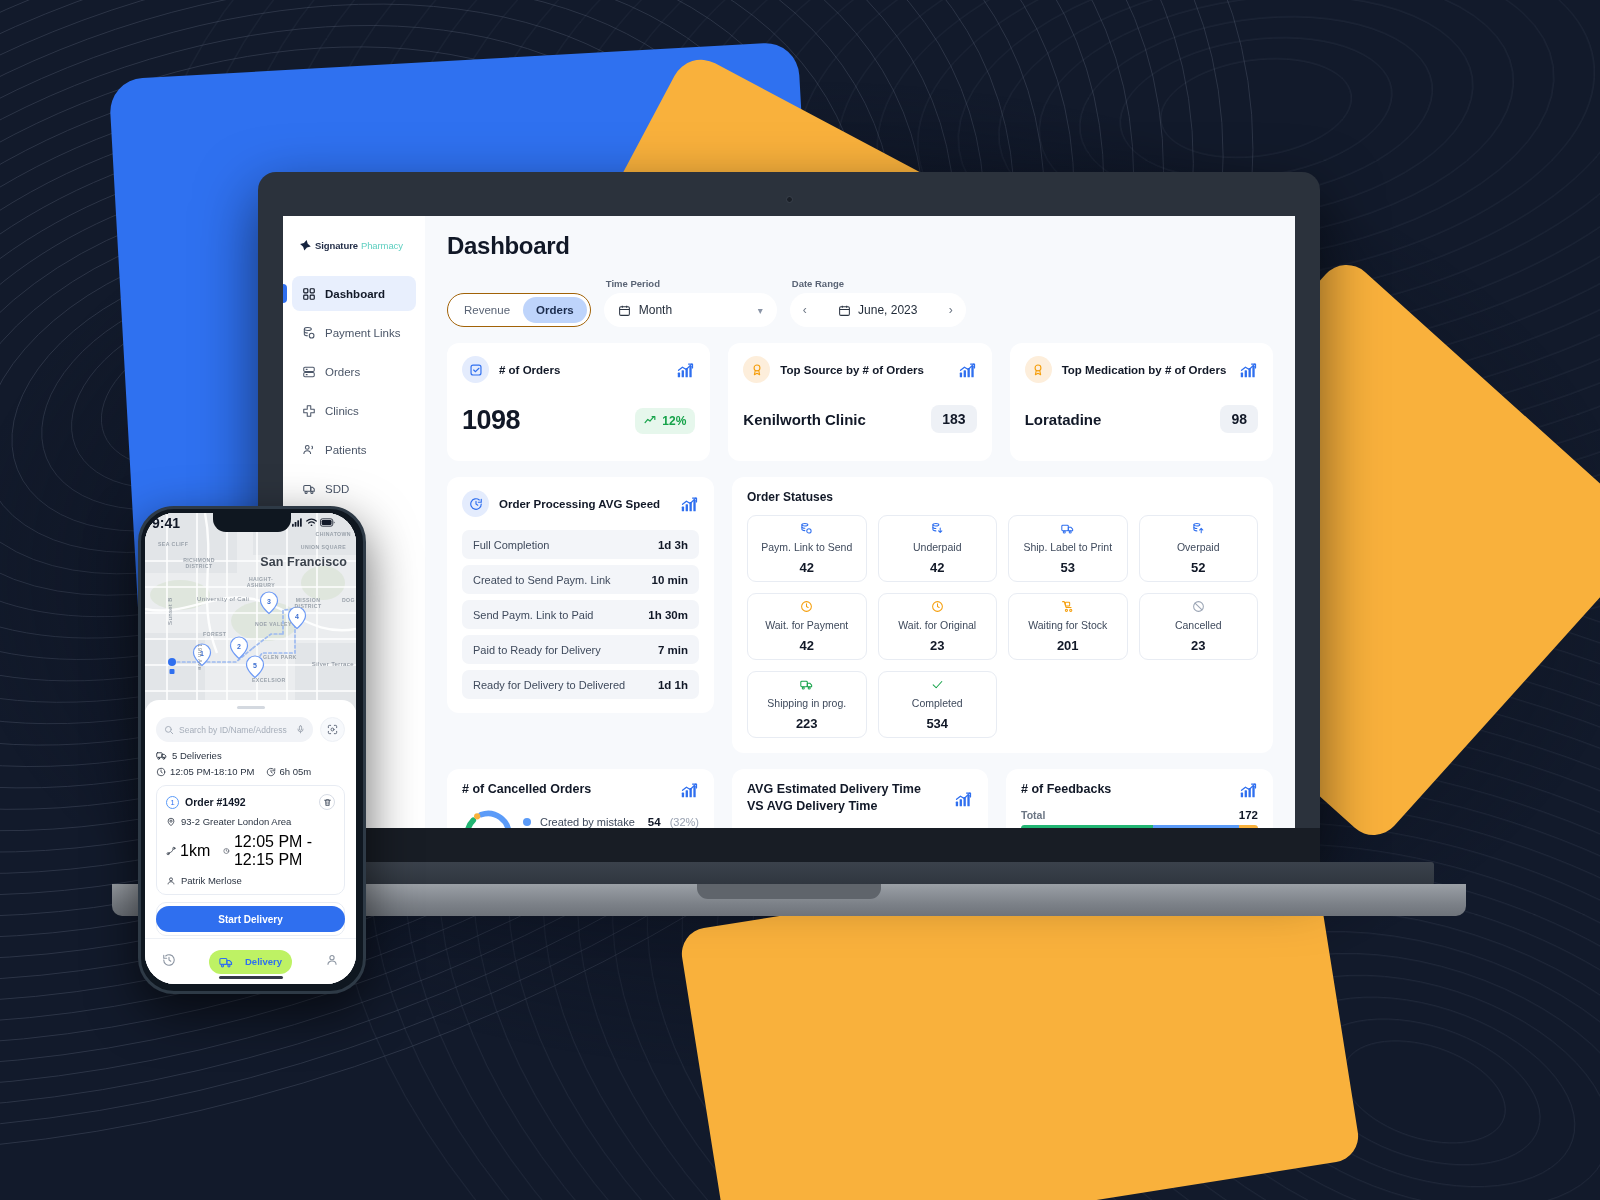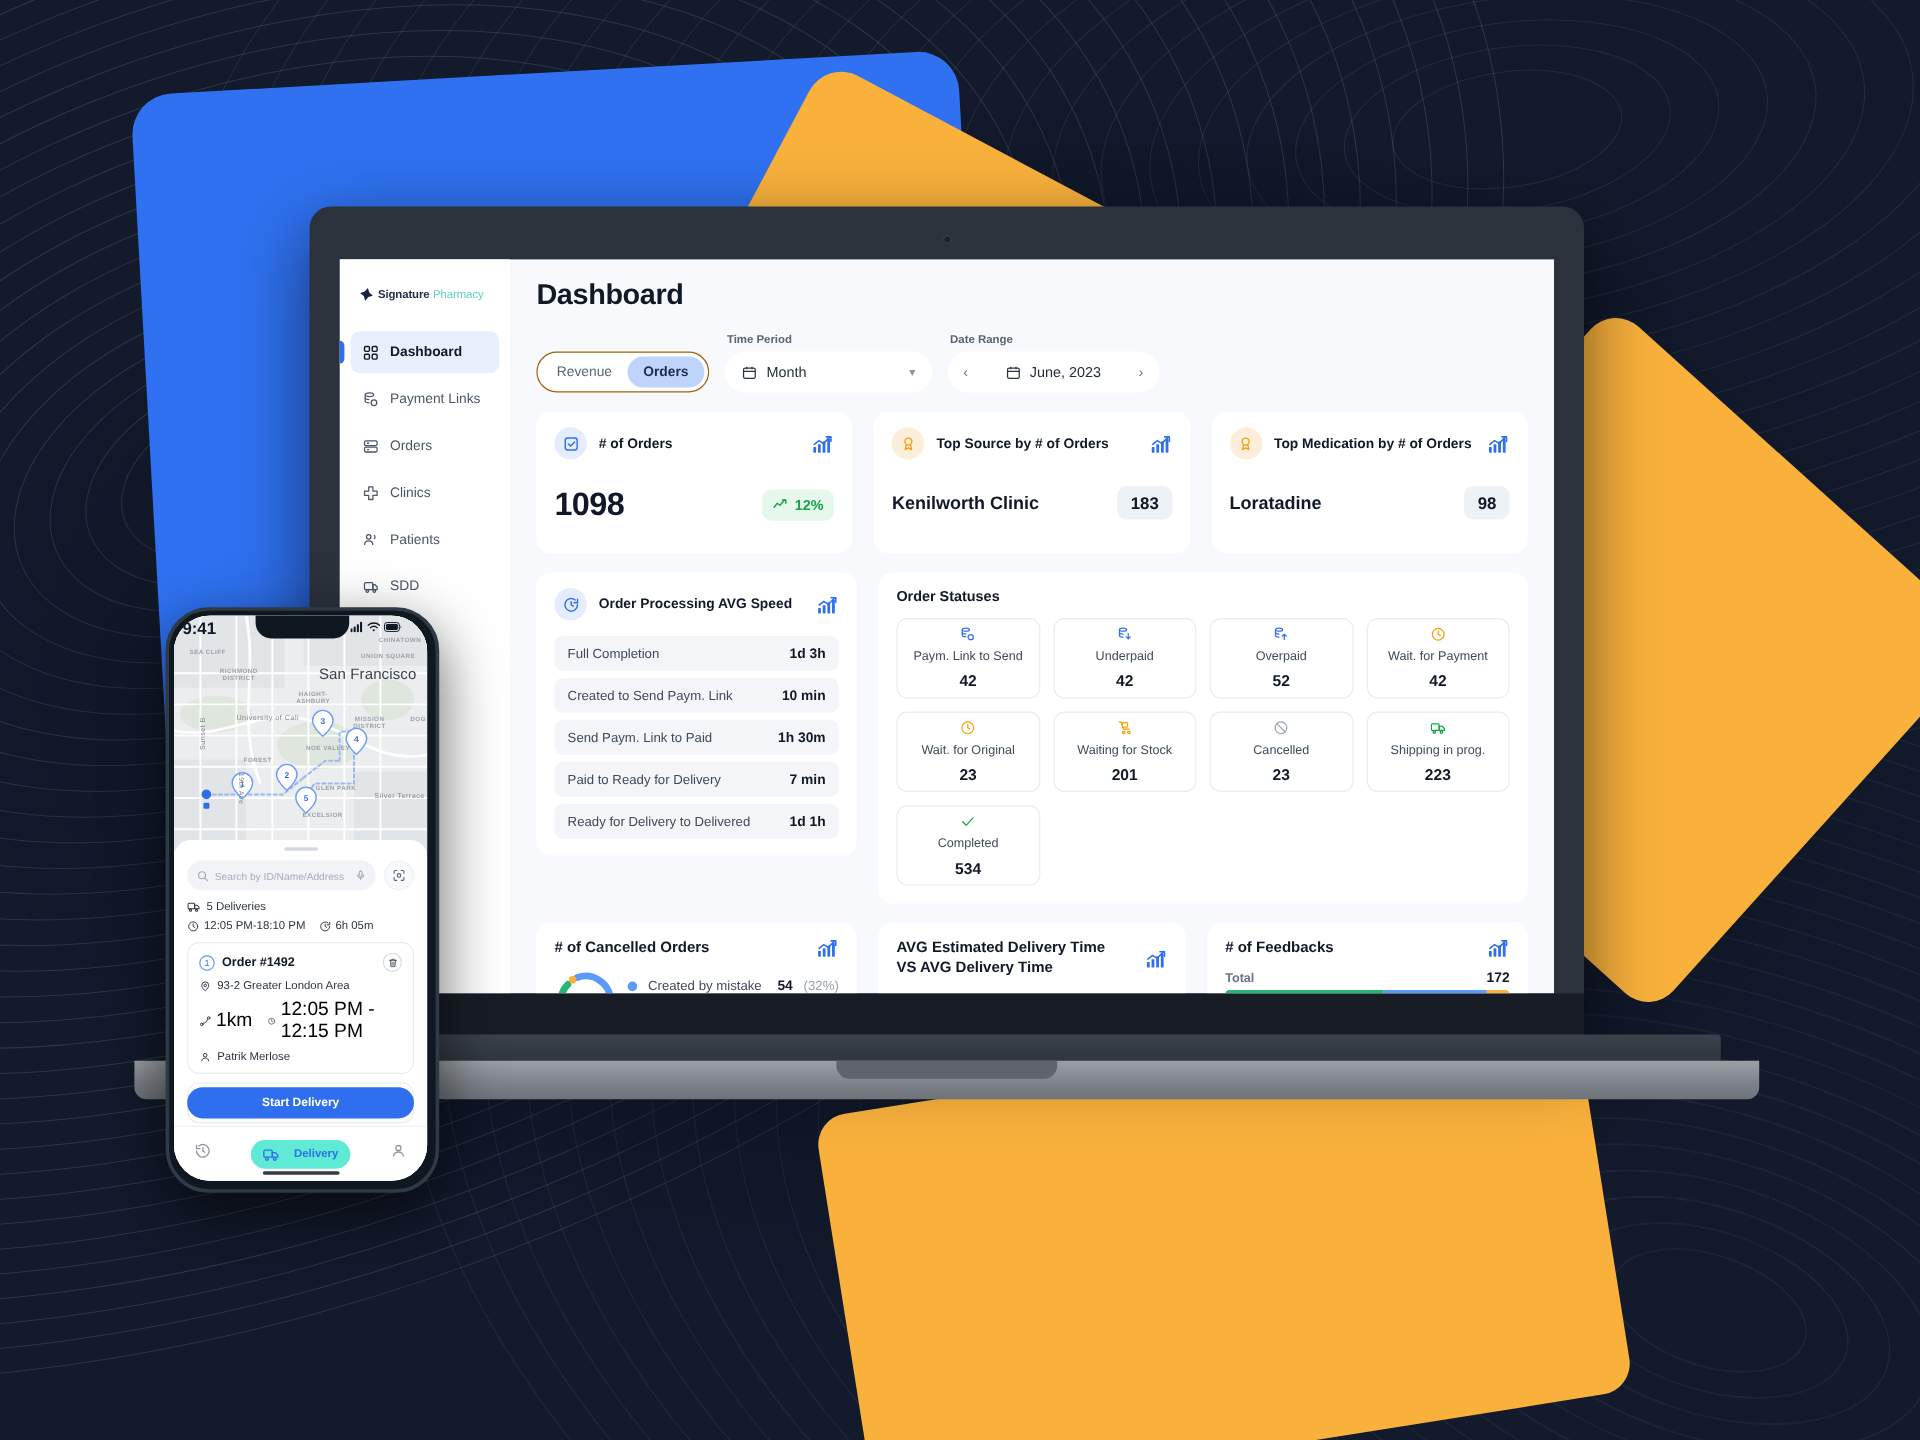--- a/index.html
+++ b/index.html
@@ -217,21 +217,21 @@
   }
   #status-bar {
     position: absolute; left: 0; top: 8px; width: 211px; height: 17px; z-index: 5;
     display: flex; align-items: center; justify-content: space-between; padding: 0 14px;
     font-size: 14px; font-weight: 700; color: #111827;
   }
   #status-right { display: flex; align-items: center; gap: 3px; }
   #map { position: relative; height: 197px; flex: 0 0 197px; background: #eceef0; overflow: hidden; }
   #map-label-sf {
     position: absolute; right: 9px; top: 42px; font-size: 12.5px; color: #3b424c;
-    font-weight: 400; letter-spacing: .1px;
+    font-weight: 700; letter-spacing: .1px;
   }
   .map-txt { position: absolute; font-size: 5.2px; color: #9aa2ab; letter-spacing: .4px; font-weight: 700; }
   #sheet { flex: 1; background: #fff; border-radius: 14px 14px 0 0; margin-top: -10px; position: relative; z-index: 3; padding: 0 11px; }
   #grabber { width: 28px; height: 3px; background: #d4d9e0; border-radius: 2px; margin: 6px auto 8px auto; }
   #search-row { display: flex; align-items: center; gap: 7px; }
   #search-input {
     flex: 1; height: 25px; border-radius: 999px; background: #f1f3f7; display: flex;
     align-items: center; gap: 5px; padding: 0 8px;
   }
   #search-placeholder { font-size: 8.5px; color: #a6aeba; flex: 1; }
@@ -261,21 +261,21 @@
     position: absolute; left: 11px; right: 11px; bottom: 52px; height: 26px;
     background: #2f6fef; border-radius: 999px; color: #fff; font-size: 10px; font-weight: 700;
     display: flex; align-items: center; justify-content: center; z-index: 4; cursor: pointer;
   }
   #tabbar {
     position: absolute; left: 0; bottom: 0; width: 211px; height: 46px; background: #fff;
     border-top: 1px solid #eef1f6; display: flex; align-items: center;
     justify-content: space-around; z-index: 5;
   }
   #tab-delivery {
-    display: flex; align-items: center; gap: 12px; background: #5eead4; border-radius: 999px;
+    display: flex; align-items: center; gap: 12px; background: #bef264; border-radius: 999px;
     padding: 5px 10px; color: #2f6fef; font-size: 9.5px; font-weight: 700;
   }
   #home-indicator {
     position: absolute; left: 50%; bottom: 5px; margin-left: -32px; width: 64px; height: 3px;
     background: #111827; border-radius: 2px; z-index: 7; opacity: .85;
   }
 </style>
 </head>
 <body>
 
@@ -662,20 +662,32 @@
                         <path d="M3.5 9.5c0 1.3 2.5 2.4 5.5 2.4"></path>
                         <path d="M17 11v8M14 16.2l3 3 3-3"></path>
                       </svg>
                       <span class="status-label">Underpaid</span>
                     </div>
                     <div class="status-value">42</div>
                   </div>
                   <div class="status-tile">
                     <div class="status-top">
                       <svg class="st-ico" viewBox="0 0 24 24" fill="none" stroke="#2f6fef" stroke-width="1.9" stroke-linecap="round" stroke-linejoin="round">
+                        <rect x="1.5" y="6" width="12" height="10" rx="1.8"></rect>
+                        <path d="M13.5 9.5H18l3.5 3.5v3h-8z"></path>
+                        <circle cx="6" cy="18.5" r="1.9"></circle>
+                        <circle cx="17" cy="18.5" r="1.9"></circle>
+                      </svg>
+                      <span class="status-label">Ship. Label to Print</span>
+                    </div>
+                    <div class="status-value">53</div>
+                  </div>
+                  <div class="status-tile">
+                    <div class="status-top">
+                      <svg class="st-ico" viewBox="0 0 24 24" fill="none" stroke="#2f6fef" stroke-width="1.9" stroke-linecap="round" stroke-linejoin="round">
                         <ellipse cx="9" cy="5" rx="5.5" ry="2.4"></ellipse>
                         <path d="M3.5 5v9c0 1.3 2.5 2.4 5.5 2.4"></path>
                         <path d="M3.5 9.5c0 1.3 2.5 2.4 5.5 2.4"></path>
                         <path d="M17 20v-8M14 14.8l3-3 3 3"></path>
                       </svg>
                       <span class="status-label">Overpaid</span>
                     </div>
                     <div class="status-value">52</div>
                   </div>
                   <div class="status-tile">

